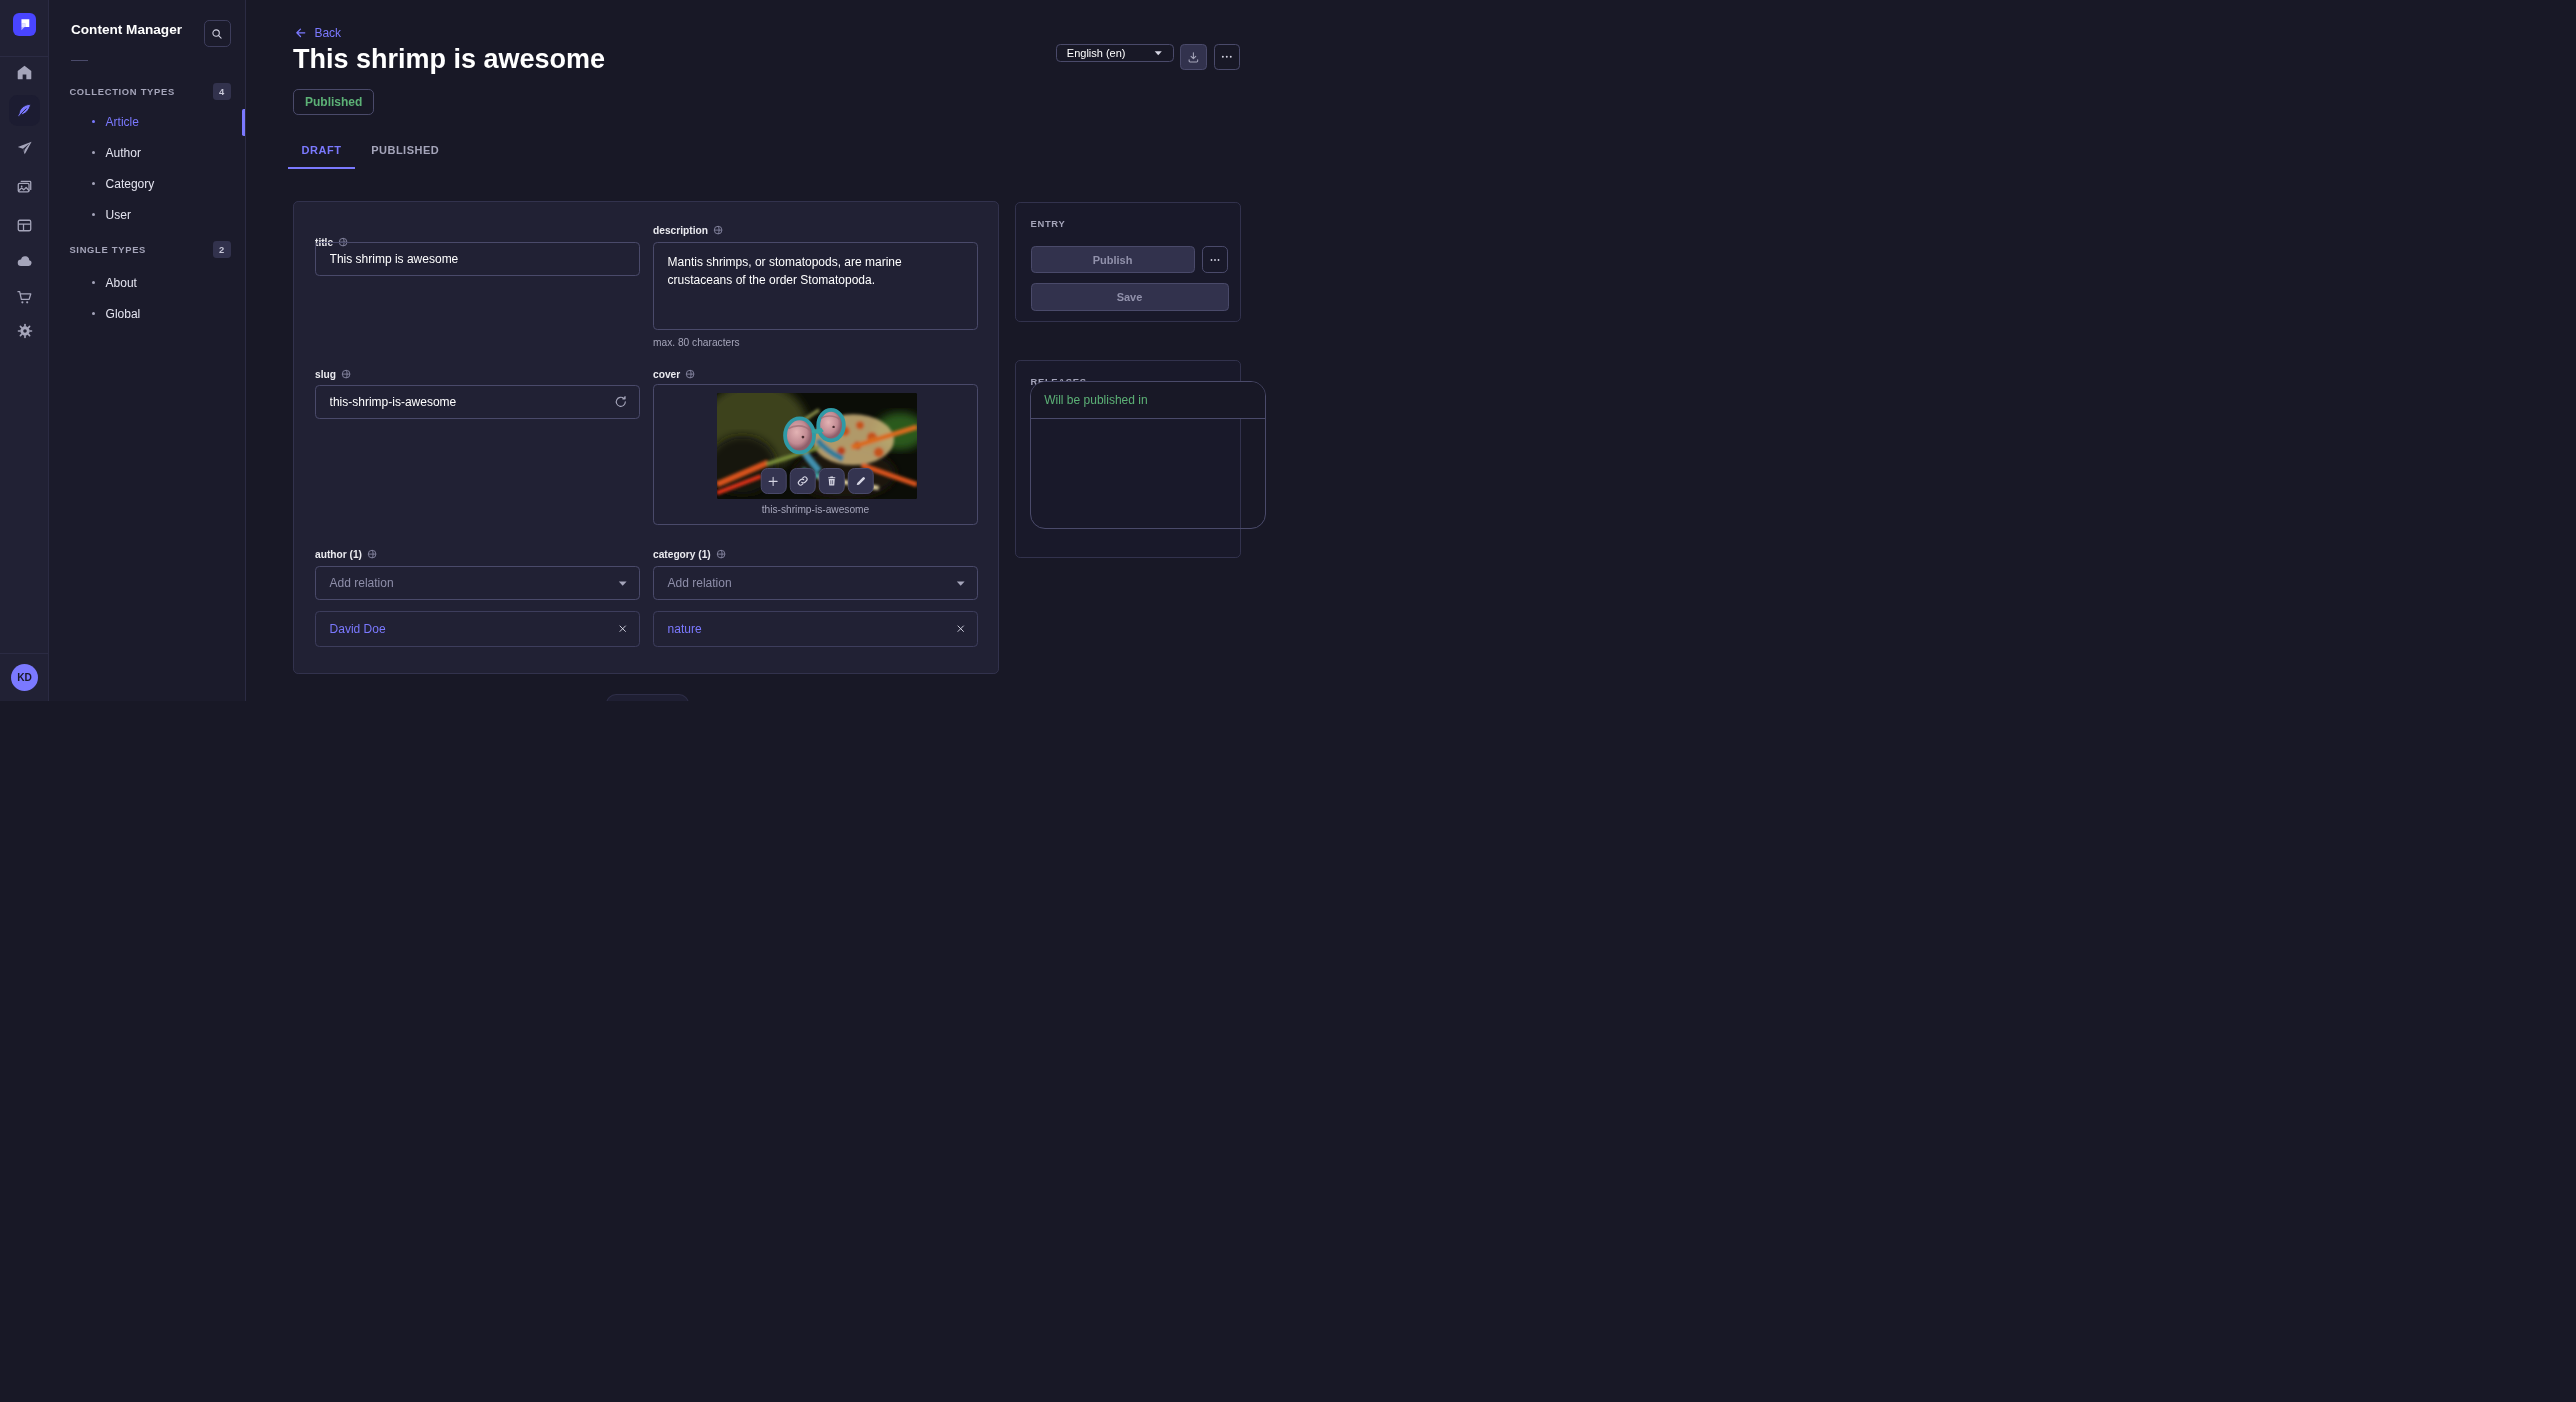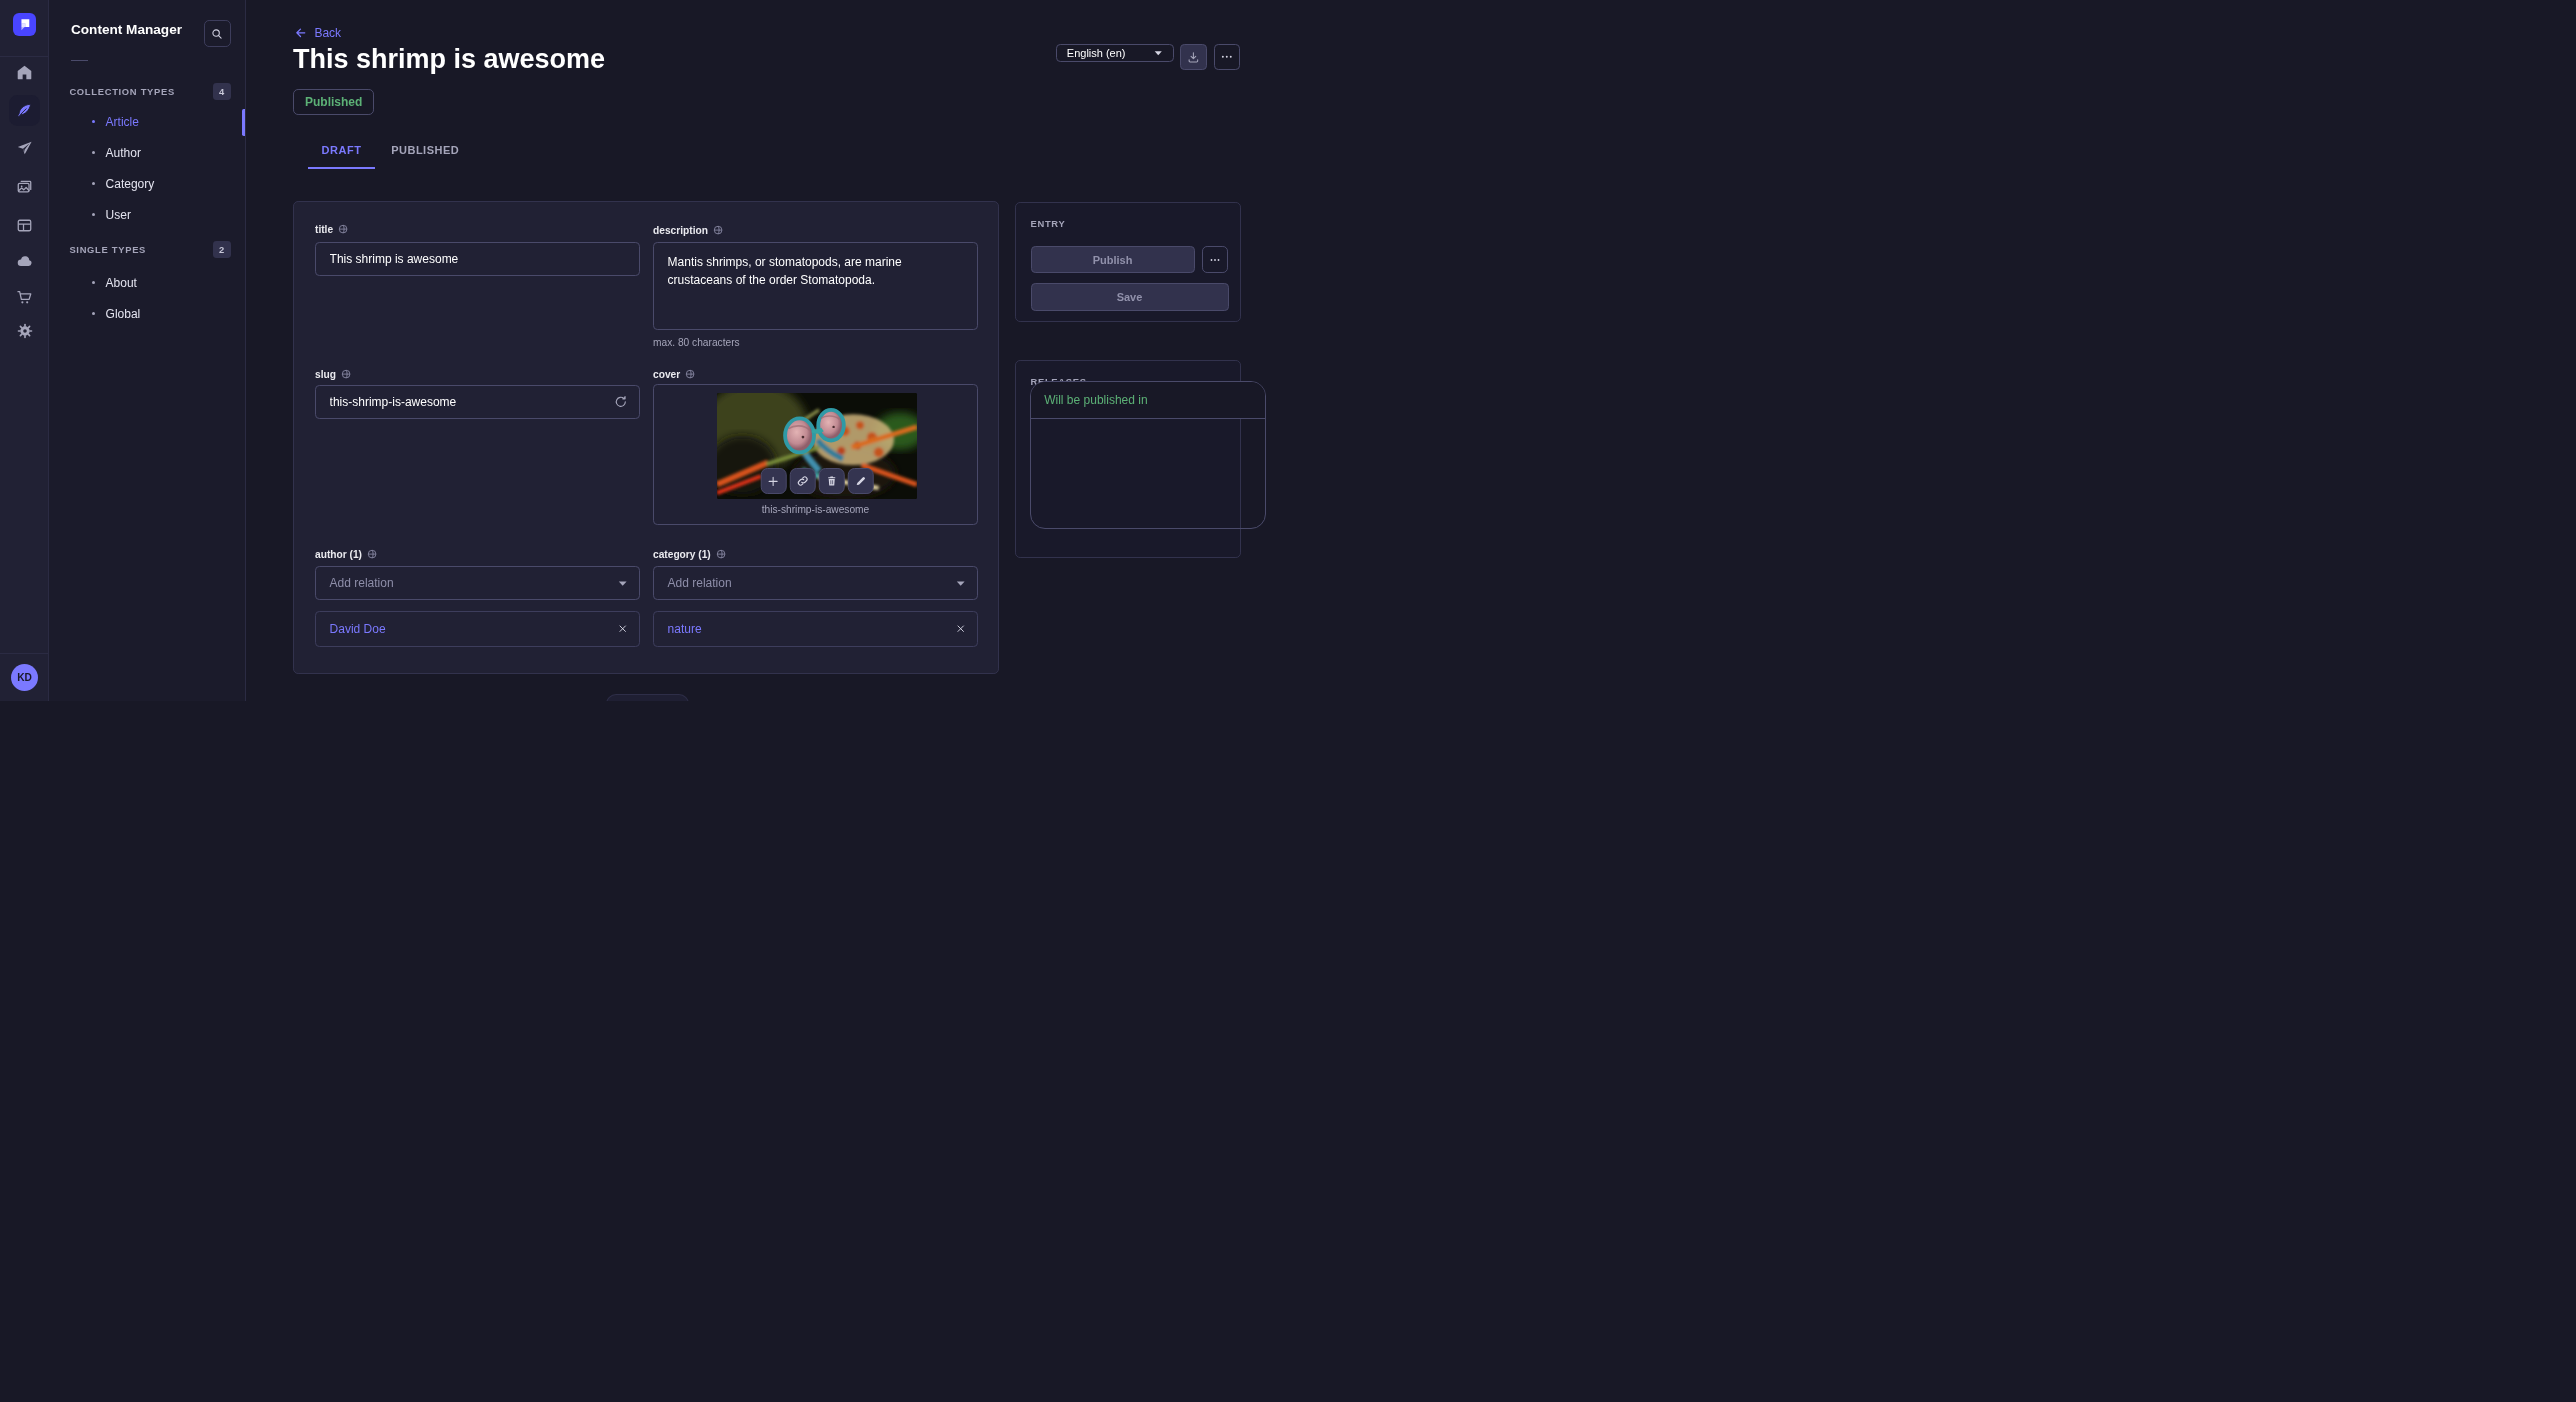--- a/index.html
+++ b/index.html
@@ -97,21 +97,21 @@
     padding:0 10.2px; font-size:11px; color:#fff; cursor:pointer; background:transparent;
   }
   .icon-btn31 {
     width:26.4px; height:26.4px; border-radius:4.3px; border:0.9px solid #4a4a6a;
     display:flex; align-items:center; justify-content:center; color:#d5d5e3;
     cursor:pointer; background:transparent;
   }
   .icon-btn31.filled { background:#32324d; color:#a5a5ba; }
 
   
-  .tabs { position:absolute; left:308px; top:135px; display:flex; gap:2.6px; }
+  .tabs { position:absolute; left:288px; top:135px; display:flex; gap:2.6px; }
   .tab {
     padding:8.5px 13.6px 11px; font-size:11px; font-weight:700; letter-spacing:0.5px;
     color:#a5a5ba; border-bottom:2.6px solid transparent; cursor:pointer;
   }
   .tab.active { color:#7b79ff; border-bottom-color:#7b79ff; }
 
   
   .form-panel {
     position:absolute; left:293px; top:201px; width:706px; height:473px;
     background:#212134; border:0.9px solid #32324d; border-radius:5.1px;
@@ -377,21 +377,21 @@
   </button>
 </div>
 
 <div class="tabs">
   <div class="tab active">DRAFT</div>
   <div class="tab">PUBLISHED</div>
 </div>
 
 <section class="form-panel">
 
-  <div class="field-label" style="left:21px; top:22px">
+  <div class="field-label" style="left:21px; top:35px">
     <span>title</span>
     <svg class="globe" width="10.2" height="10.2" viewBox="0 0 24 24" fill="none" stroke="currentColor" stroke-width="2">
       <circle cx="12" cy="12" r="9"></circle>
         <path d="M3 12h18M12 3c3.2 3.4 3.2 14.6 0 18"></path>
     </svg>
   </div>
   <input class="text-input" style="left: 21px; top: 40px;" readonly="" value="This shrimp is awesome">
 
   <div class="field-label" style="left:359px; top:23px">
     <span>description</span>

